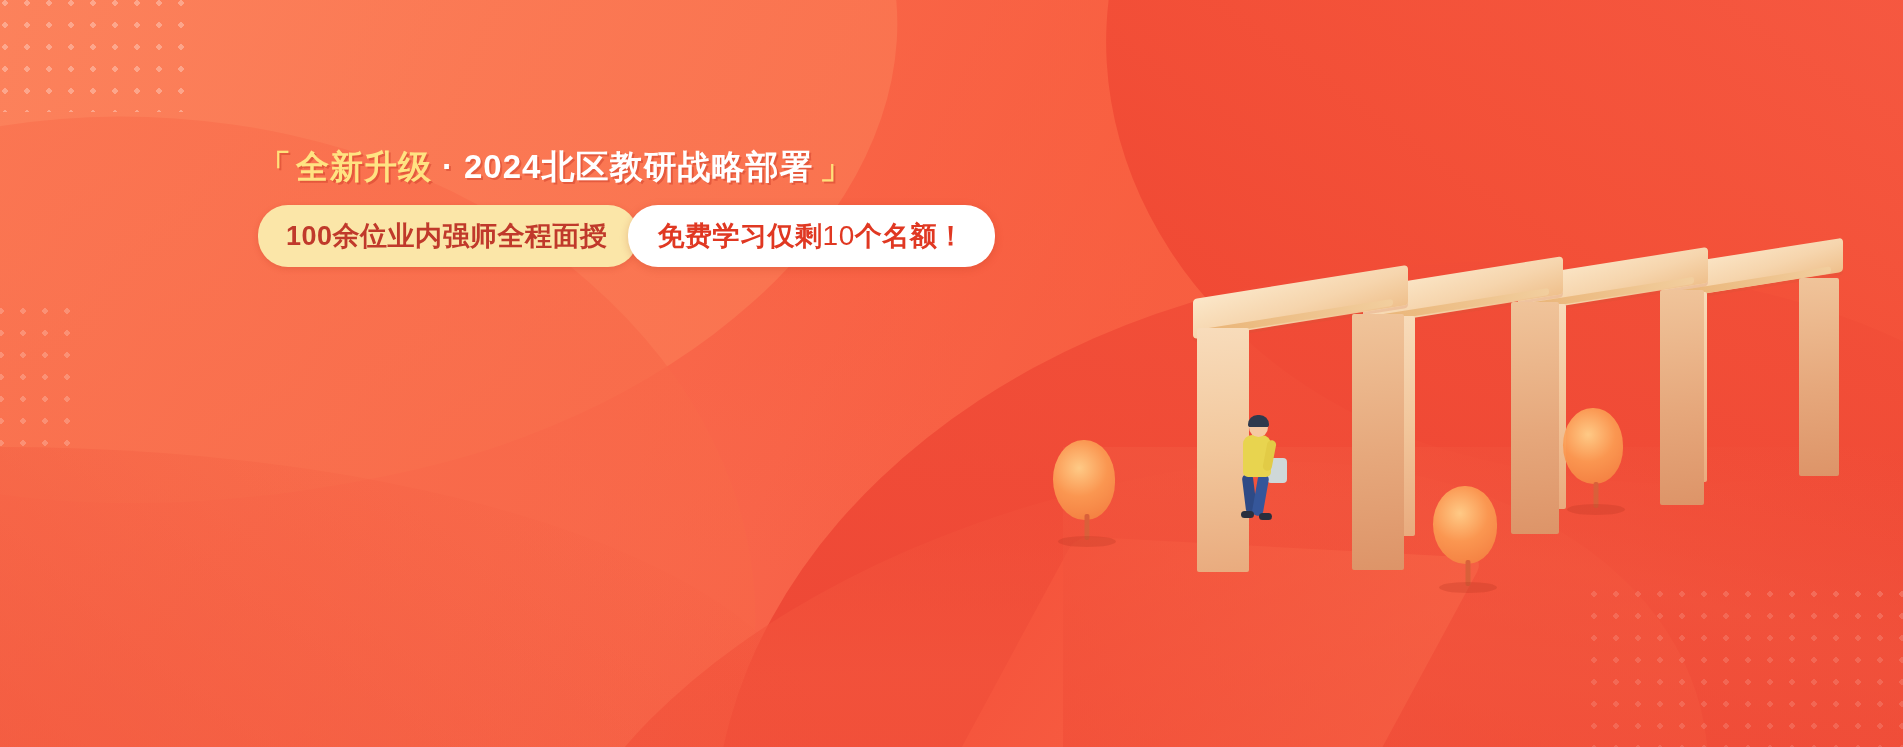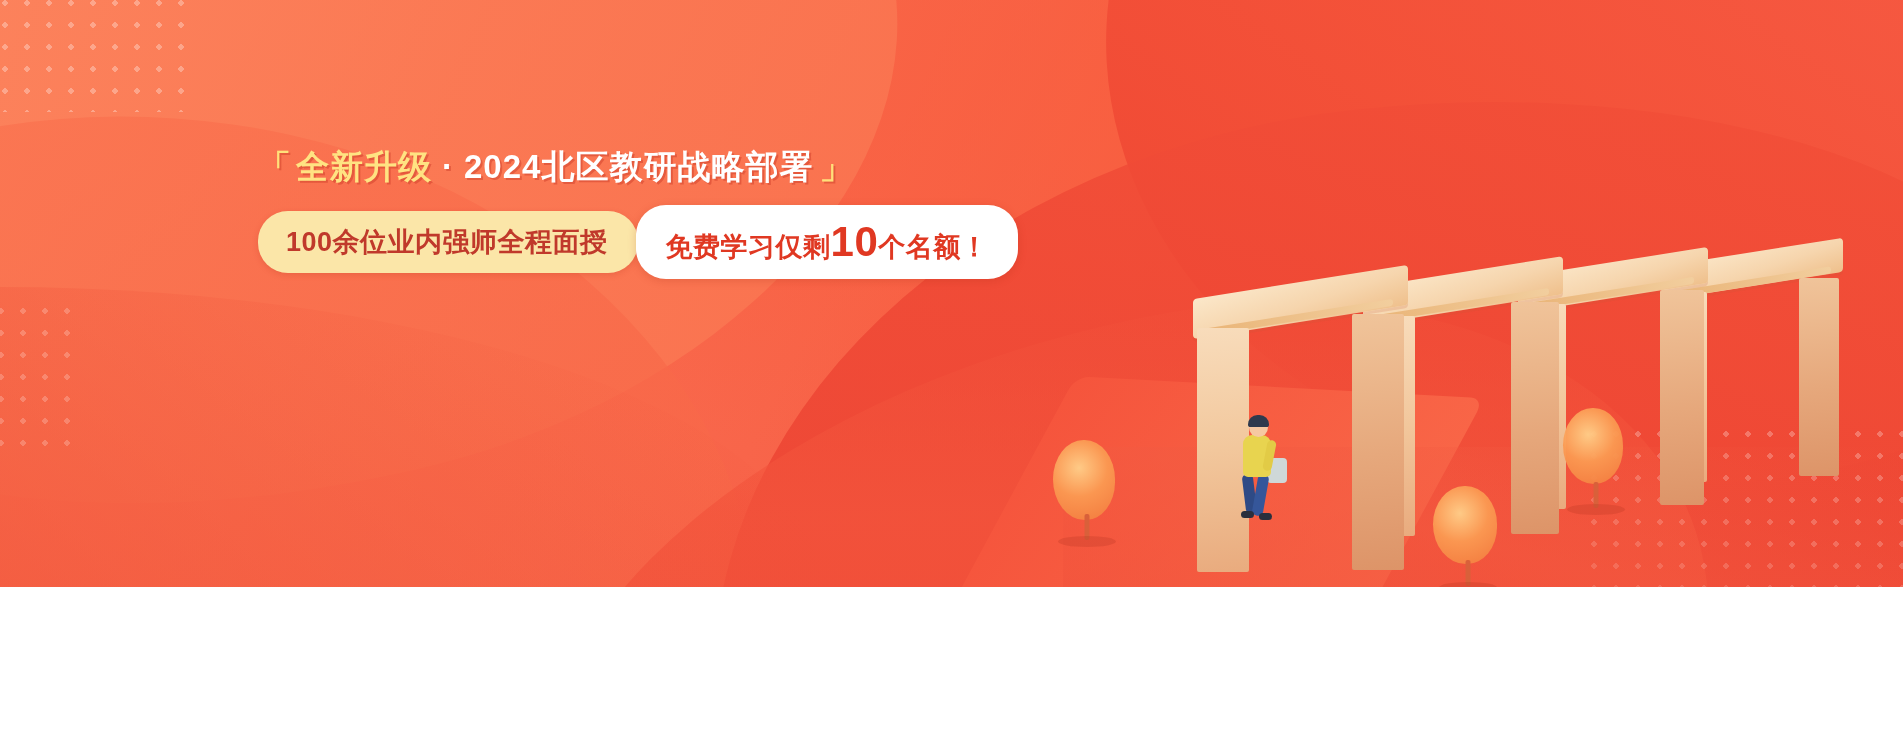--- a/index.html
+++ b/index.html
@@ -1,21 +1,21 @@
 <!DOCTYPE html>
 <html lang="zh"><head>
 <meta charset="utf-8">
 <title>Banner</title>
 <style>
   html,body{margin:0;padding:0;background:#fff;}
   body{font-family:"Liberation Sans","DejaVu Sans",sans-serif;}
 
   #banner{
     position:relative;
-    width:1903px;height:587px;
+    width:1903px;height:747px;
     overflow:hidden;
     background:
       radial-gradient(120% 130% at 78% 18%, #f9603f 0%, rgba(249,96,63,0) 55%),
       linear-gradient(115deg,#fb7a59 0%,#fa7051 22%,#f8654a 44%,#f4573f 66%,#ef4a36 86%,#ea4030 100%);
   }
 
   
   .wave{position:absolute;pointer-events:none;}
 
   .wave-a{
@@ -103,21 +103,21 @@
     font-size:92px;font-weight:800;line-height:1.02;
     letter-spacing:2px;white-space:nowrap;
     color:#fdf0cf;
     margin:0 0 30px 0;
     text-shadow:
        3px 3px 0 #d93725,
        5px 5px 0 #cf3020,
        6px 7px 10px rgba(150,25,15,.40);
   }
 
-  .badges{display:flex;align-items:center;gap:12px;}
+  .badges{display:flex;align-items:center;gap:4px;}
 
   .badge-a{
     background:#fbe6a8;
     color:#c0392b;
     font-size:27px;font-weight:700;letter-spacing:.5px;
     padding:13px 30px 13px 28px;
     border-radius:30px;
     white-space:nowrap;
     position:relative;z-index:1;
     box-shadow:0 2px 6px rgba(170,40,20,.18);
@@ -126,21 +126,21 @@
     background:#ffffff;
     color:#e03822;
     font-size:27px;font-weight:800;letter-spacing:.5px;
     padding:13px 30px;
     border-radius:30px;
     white-space:nowrap;
     margin-left:-14px;
     position:relative;z-index:2;
     box-shadow:0 2px 8px rgba(170,40,20,.22);
   }
-  .badge-b .num{font-size:42px;font-weight:700;}
+  .badge-b .num{font-size:28px;font-weight:400;}
 
   
   .illus{position:absolute;right:0;top:0;width:840px;height:747px;pointer-events:none;}
 
   .ground{
     position:absolute;left:0;bottom:0;width:100%;height:300px;
     background:linear-gradient(15deg,#ef4a35 0%,#f35a41 60%,rgba(243,90,65,0) 100%);
     opacity:.5;
   }
 

